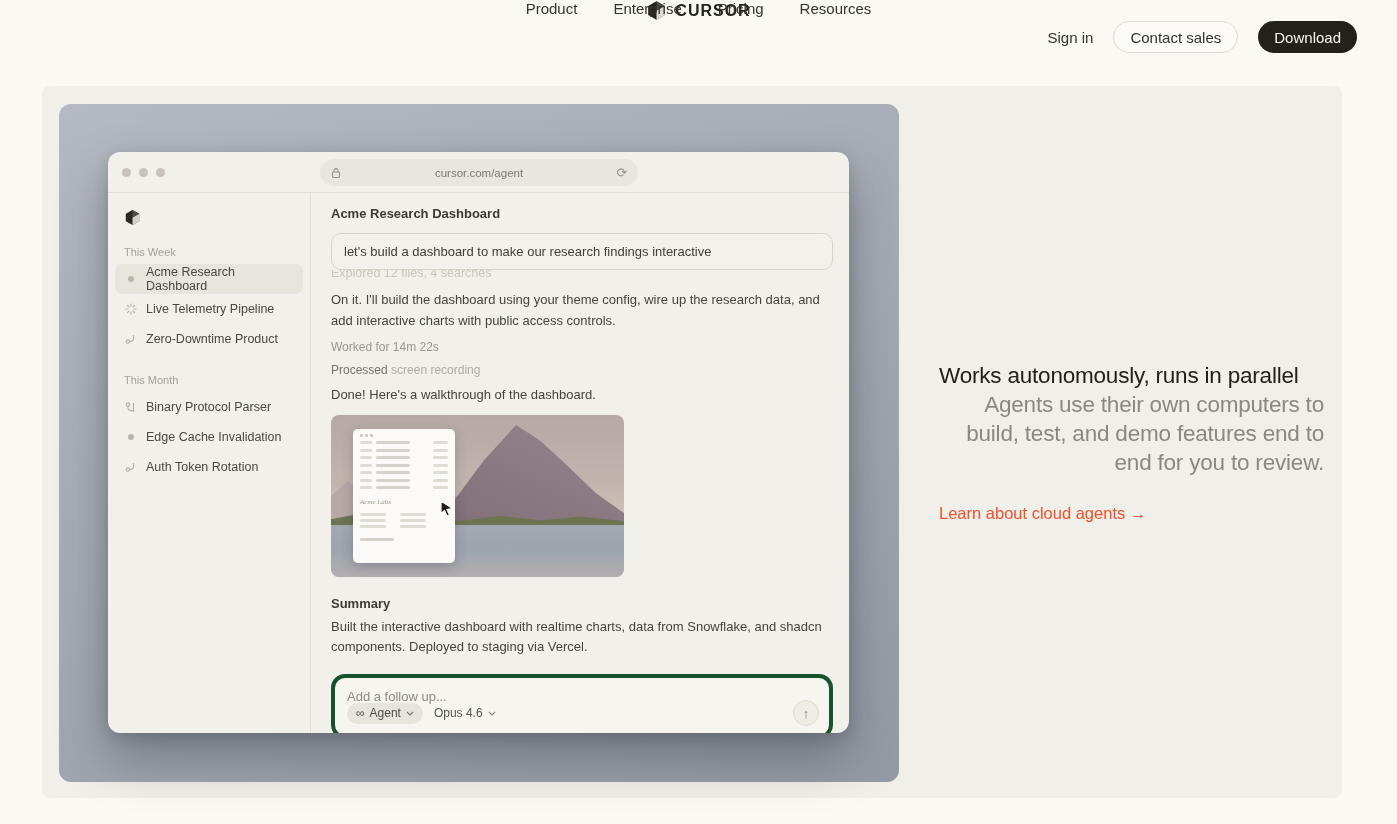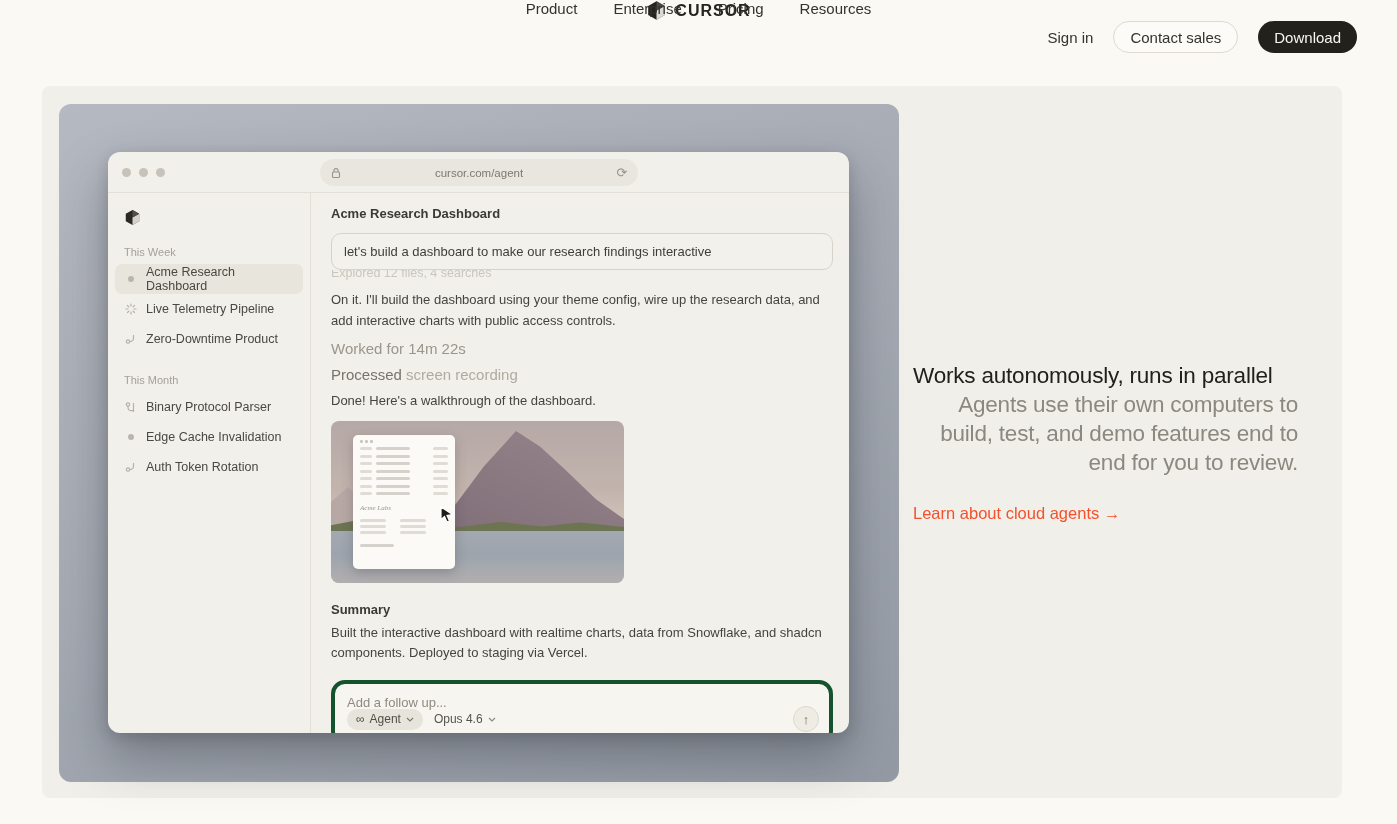--- a/index.html
+++ b/index.html
@@ -71,21 +71,21 @@
   .chat { flex:1; padding:13px 20px 0 20px; position:relative; }
   .chat-title { font-size:13px; font-weight:bold; color:#3b3a34; }
   .prompt-box { margin-top:12px; height:37px; border:1px solid #d6d3c9;
           background:#f3f1eb; border-radius:10px; display:flex; align-items:center;
           padding:0 12px; font-size:13px; color:#3f3e38; position:relative; z-index:2;
           cursor:text; }
   .explored-clip { height:11px; overflow:hidden; position:relative; z-index:1; }
   .explored { display:block; margin-top:-4px; font-size:12.5px; color:#c9c6bd; }
   .resp { margin-top:9px; font-size:13px; line-height:1.58; color:#45443e;
           max-width:505px; }
-  .meta { margin-top:9px; font-size:15px; color:#9a968d; }
+  .meta { margin-top:9px; font-size:12px; color:#9a968d; }
   .meta .m-dark { color:#76736b; }
   .meta .m-light { color:#aeaba2; }
   .done { margin-top:10px; font-size:13px; color:#45443e; }
 
   
   .shot { margin-top:13px; width:293px; height:162px; border-radius:8px;
           overflow:hidden; position:relative; cursor:pointer;
           background:linear-gradient(180deg,#b5a8a6 0%,#c2b4ad 42%,#cdbfb6 58%,#c9bcb4 62%); }
   .mtn { position:absolute; }
   .mtn-left { left:0; top:48px; width:140px; height:60px;
@@ -132,21 +132,21 @@
   .inf { font-size:12px; color:#504e47; }
   .model-sel { display:flex; align-items:center; gap:5px; font-size:12px;
           color:#55534c; cursor:pointer; }
   .chev { width:8px; height:5px; }
   .send-btn { margin-left:auto; width:26px; height:26px; border-radius:50%;
           background:#efece4; border:1px solid #dcd9cf; color:#6b6962;
           font-size:13px; display:flex; align-items:center; justify-content:center;
           cursor:pointer; }
 
   
-  .feature { position:absolute; left:871px; top:277px; width:385px; }
+  .feature { position:absolute; left:897px; top:277px; width:385px; }
   .f-head { font-size:22.5px; font-weight:500; color:#21201b;
           letter-spacing:-0.2px; white-space:nowrap; }
   .f-body { margin-top:1px; font-size:22.5px; line-height:29px; color:#8b887f;
           letter-spacing:-0.2px;text-align:right; }
   .f-link { margin-top:27px; font-size:16.5px; color:#f4502c; cursor:pointer; }
 
   svg { display:block; }
 </style>
 </head>
 <body>

